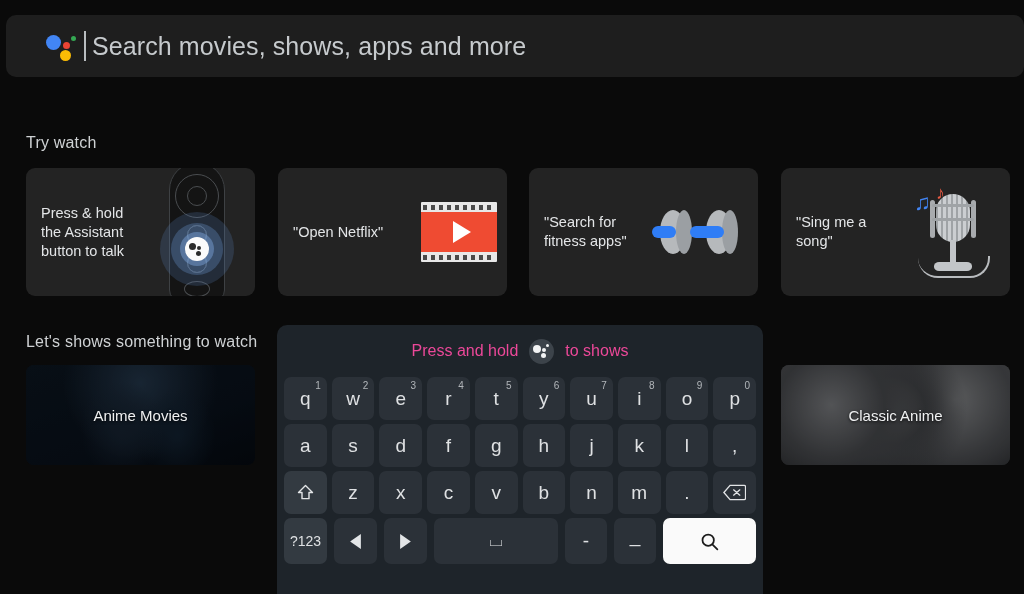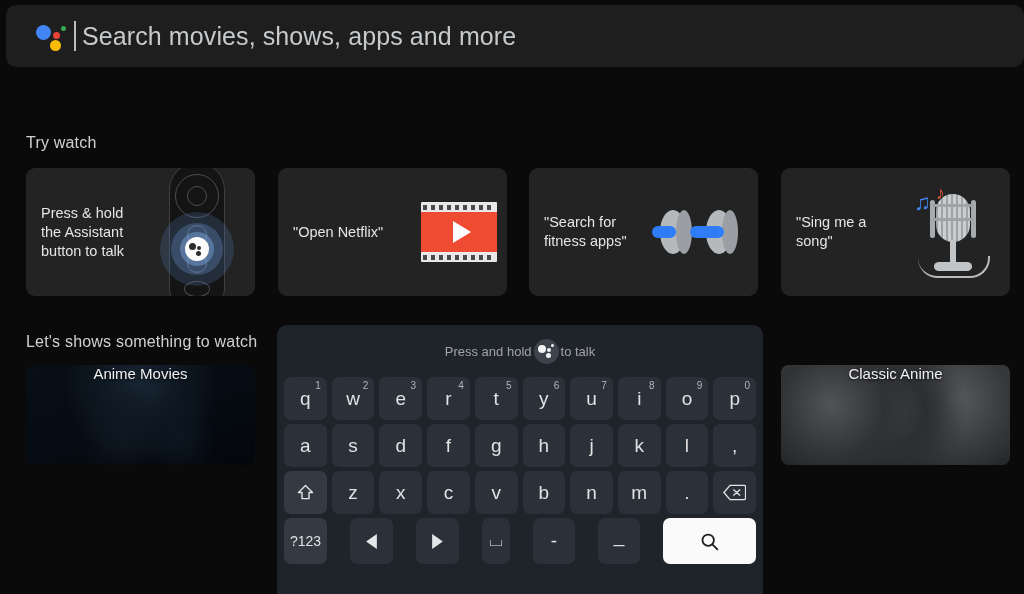--- a/index.html
+++ b/index.html
@@ -6,23 +6,23 @@
   html, body {
     width: 1024px; height: 594px;
     background: #0a0a0a;
     font-family: "Liberation Sans", sans-serif;
     overflow: hidden;
   }
   .screen { position: relative; width: 1024px; height: 594px; background: #0a0a0a; }
 
   
   .searchbar {
-    position: absolute; left: 6px; top: 5px; width: 1018px; height: 62px;
+    position: absolute; left: 6px; top: 15px; width: 1018px; height: 62px;
     background: #1e1e1e; border-radius: 10px;
-    display: flex; align-items: center; padding-left: 30px;
+    display: flex; align-items: center; padding-left: 40px;
   }
   .assistant-dots { position: relative; width: 34px; height: 32px; flex: none; }
   .assistant-dots i { position: absolute; border-radius: 50%; display: block; }
   .ad-blue   { width: 15px; height: 15px; background: #4285f4; left: 0px;  top: 5px; }
   .ad-red    { width: 7px;  height: 7px;  background: #ea4335; left: 17px; top: 12px; }
   .ad-yellow { width: 11px; height: 11px; background: #fbbc05; left: 14px; top: 20px; }
   .ad-green  { width: 5px;  height: 5px;  background: #34a853; left: 25px; top: 6px; }
   .caret {
     width: 2px; height: 30px; background: #b9bdc0; margin-left: 4px; flex: none;
   }
@@ -133,21 +133,21 @@
               border: 2px solid #b9bcbf; border-top: none; border-left: none;
               border-radius: 0 0 20px 20px; }
   .note { position: absolute; font-size: 22px; line-height: 1; }
   .note-blue { color: #4285f4; left: 4px; top: 10px; }
   .note-red  { color: #ea5b44; left: 26px; top: 2px; font-size: 18px; }
 
   
   .watch-card {
     position: absolute; top: 365px; width: 229px; height: 100px;
     border-radius: 8px; overflow: hidden;
-    display: flex; justify-content: center;
+    display: flex; align-items: center; justify-content: center;
   }
   #watch-card-anime { left: 26px;
     background:
       radial-gradient(ellipse 60px 70px at 42% 65%, #1b2a3b 0%, transparent 70%),
       radial-gradient(ellipse 55px 65px at 66% 70%, #16283a 0%, transparent 70%),
       radial-gradient(circle at 50% 18%, #2a4057 0%, transparent 55%),
       linear-gradient(160deg, #0e1a26 0%, #0b1420 60%, #060c14 100%);
   }
   #watch-card-classic { left: 781px;
     background:
@@ -164,21 +164,21 @@
     text-shadow: 0 1px 3px rgba(0,0,0,.8);
   }
 
   
   .keyboard {
     position: absolute; left: 277px; top: 325px; width: 486px; height: 269px;
     background: #1e242a; border-radius: 10px 10px 0 0;
   }
   .kb-header {
     height: 52px; display: flex; align-items: center; justify-content: center;
-    gap: 2px; color: #a3a3a3; font-size: 13px;
+    gap: 11px; color: #ec4899; font-size: 16px;
   }
   .kb-assist {
     position: relative; width: 25px; height: 25px; border-radius: 50%;
     background: #3c434a; flex: none;
   }
   .kb-assist i { position: absolute; border-radius: 50%; background: #f2f3f4; }
   .ka1 { width: 8px; height: 8px; left: 4px;  top: 6px; }
   .ka2 { width: 4px; height: 4px; left: 13px; top: 9px; }
   .ka3 { width: 5px; height: 5px; left: 12px; top: 14px; }
   .ka4 { width: 3px; height: 3px; left: 17px; top: 5px; }
@@ -189,21 +189,21 @@
     position: relative; height: 43px; flex: 1 1 0; background: #2b3138;
     border-radius: 7px; display: flex; align-items: center; justify-content: center;
     color: #dfe1e3; font-size: 19px;
   }
   .key .sup {
     position: absolute; right: 6px; top: 3px; font-size: 10px; color: #b2b6ba;
   }
   .key.mod { background: #333a41; }
   .key.search { background: #fafafa; color: #1b1b1b; flex: 0 0 93px; }
   .kb-row.r3 .key { }
-  .kb-row.r4 { gap: 23px; align-items: flex-end; }
+  .kb-row.r4 { gap: 7px; align-items: flex-end; }
   .kb-row.r4 .key.narrow { flex: 0 0 43px; }
   .kb-row.r4 .key.sym    { flex: 0 0 42px; }
   .kb-row.r4 .key.num    { flex: 0 0 43px; font-size: 14px; }
   .kb-row.r4 .key.space  { flex: 1 1 auto; }
   .kb-row.r4 .key { height: 46px; }
   svg { display: block; }
 </style>
 </head>
 <body>
 
@@ -304,21 +304,21 @@
   <div class="keyboard">
 
     <div class="kb-header">
       <span>Press and hold</span>
       <span class="kb-assist">
         <i class="ka1"></i>
         <i class="ka2"></i>
         <i class="ka3"></i>
         <i class="ka4"></i>
       </span>
-      <span>to talk</span>
+      <span>to shows</span>
     </div>
 
     <div class="kb-rows">
 
       <div class="kb-row r1">
         <div class="key">
             <span class="sup">1</span>
             <span>q</span>
           </div>
         <div class="key">

